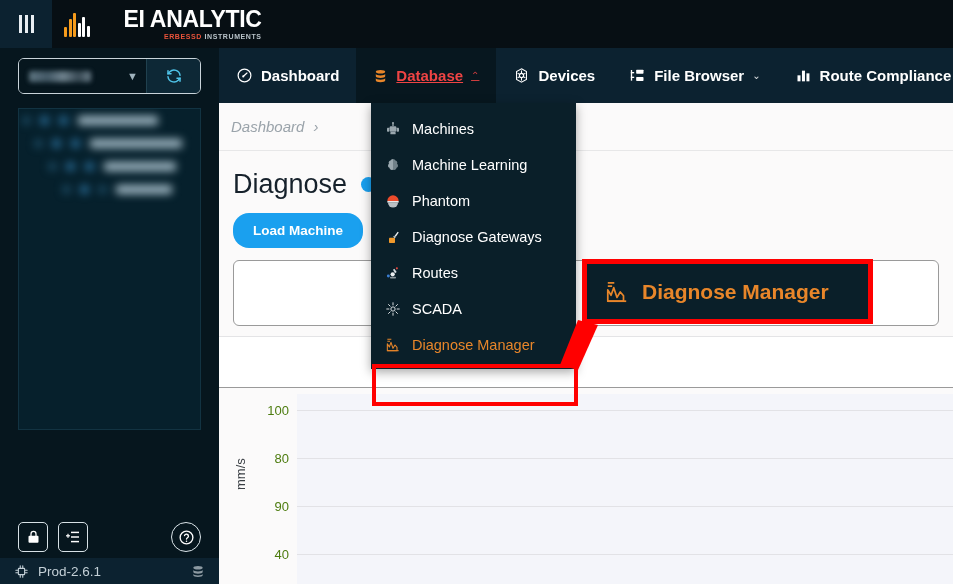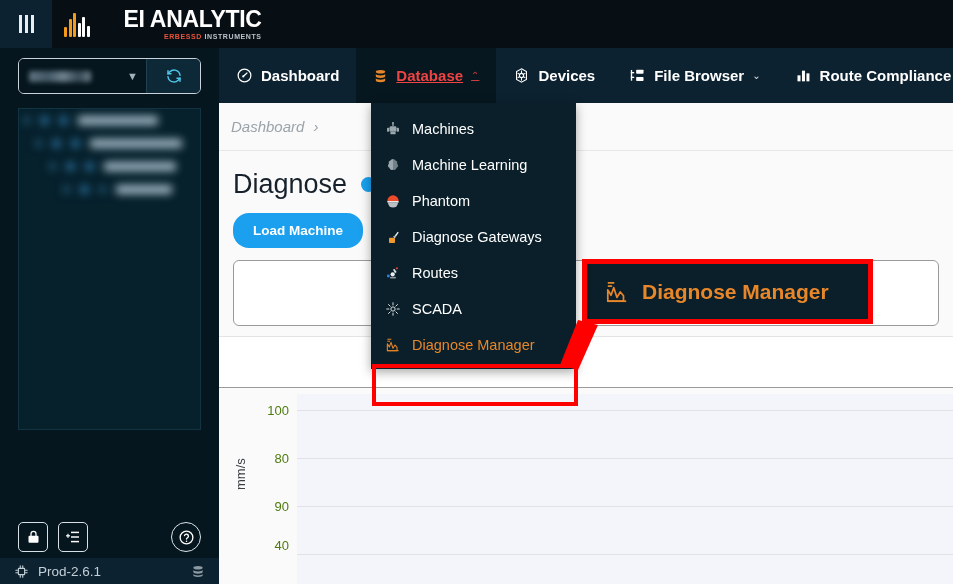--- a/index.html
+++ b/index.html
@@ -360,21 +360,21 @@
 
     <div class="empty-card"></div>
     <div class="white-strip"></div>
 
     <div class="chart-wrap">
       <div class="y-axis-title">mm/s</div>
       <div class="ticks">
         <span class="tick" style="top:16px;">100</span>
         <span class="tick" style="top:64px;">80</span>
         <span class="tick" style="top:112px;">90</span>
-        <span class="tick" style="top:151px;">40</span>
+        <span class="tick" style="top:160px;">40</span>
       </div>
       <div class="plot">
         <div class="gridline" style="top:16px;"></div>
         <div class="gridline" style="top:64px;"></div>
         <div class="gridline" style="top:112px;"></div>
         <div class="gridline" style="top:160px;"></div>
       </div>
     </div>
   </div>
 

